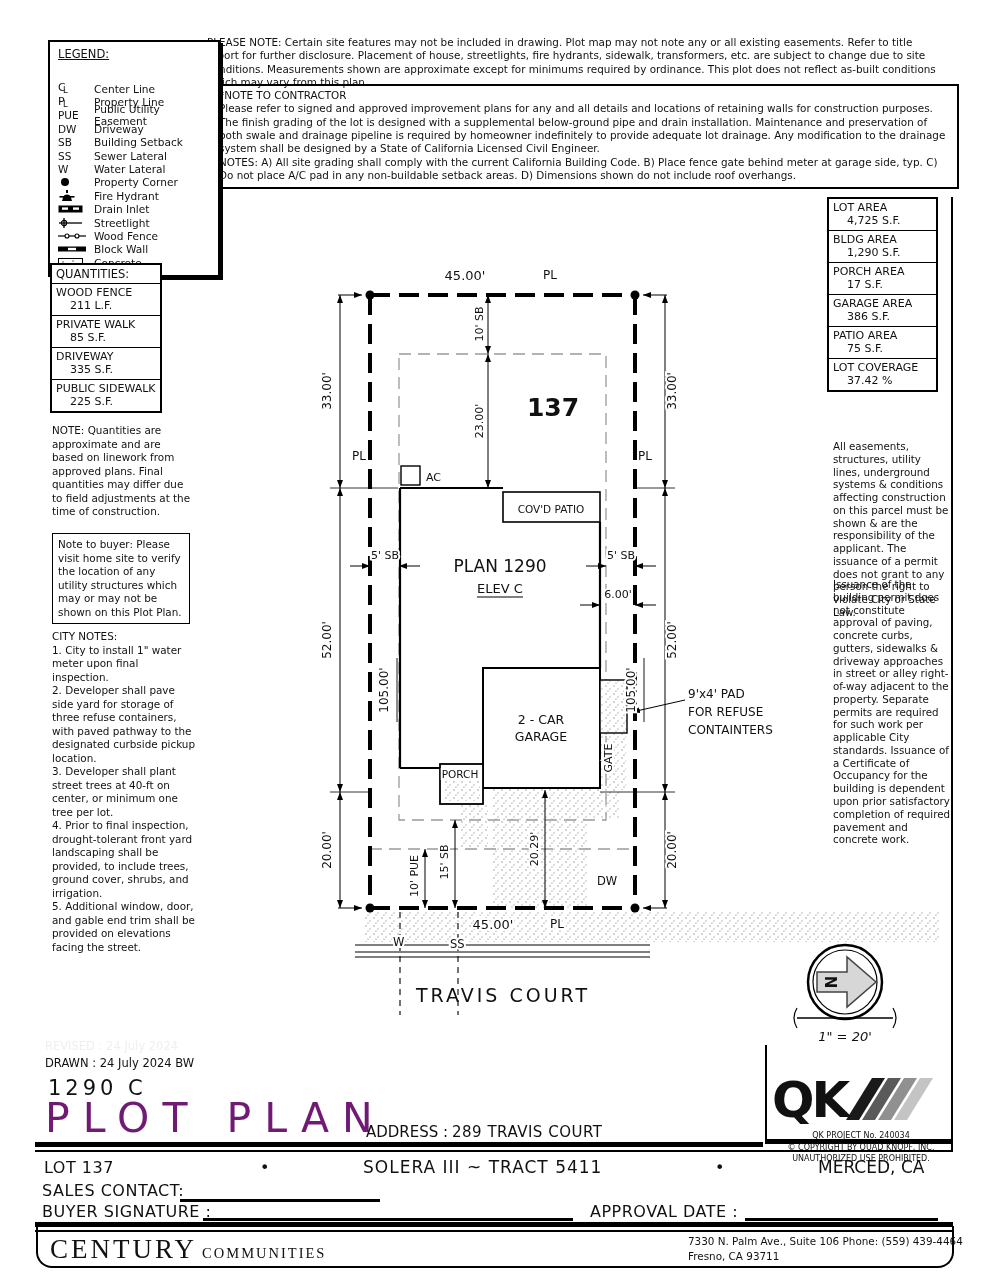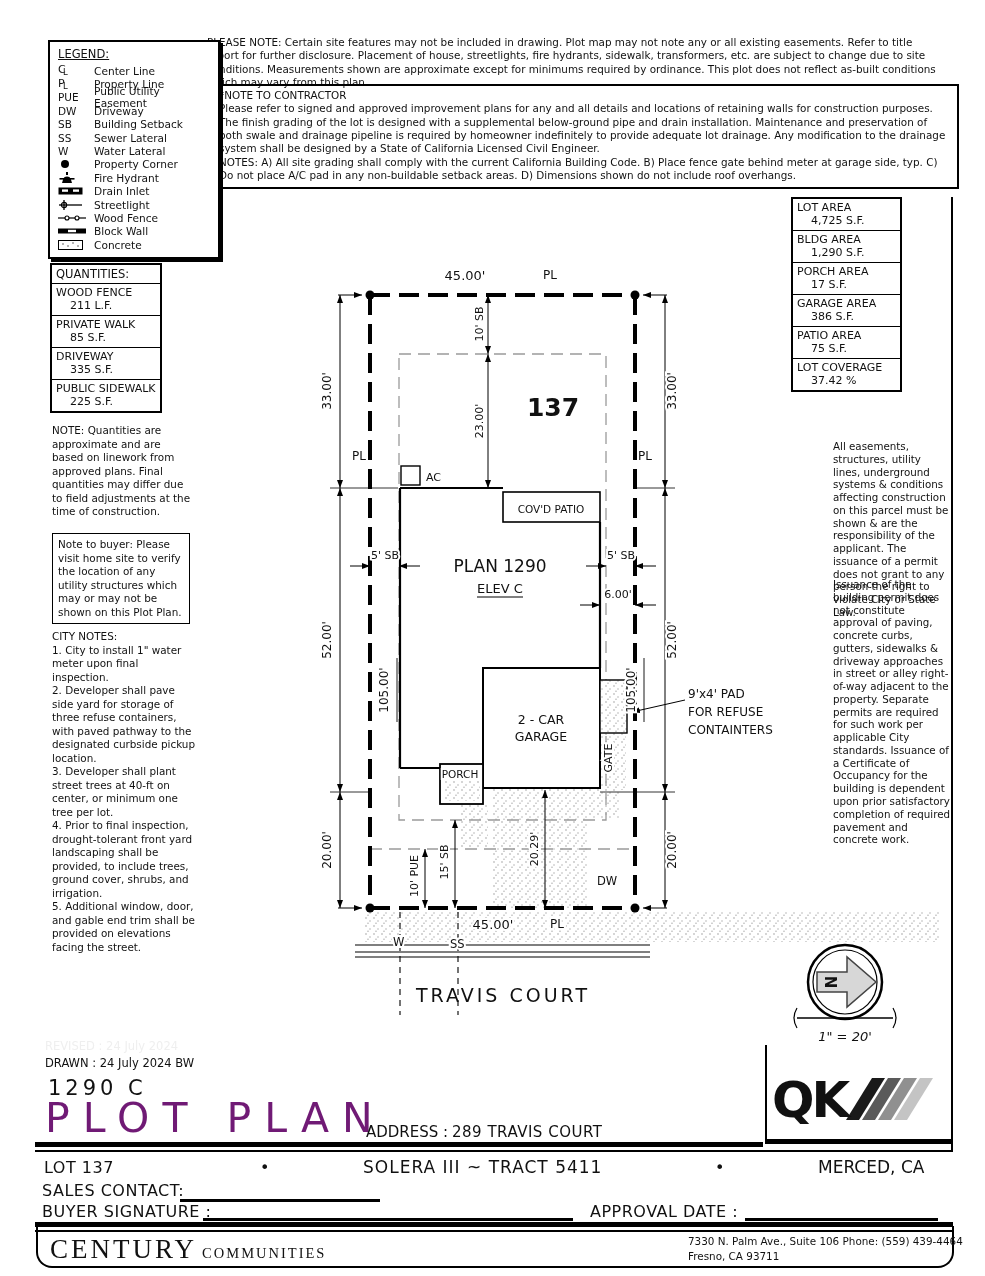--- a/index.html
+++ b/index.html
@@ -4,35 +4,35 @@
 <style>
   html,body{margin:0;padding:0;background:#888;}
   #sheet{position:relative;width:985px;height:1276px;background:#fff;color:#111;
          font-family:"DejaVu Sans",sans-serif;overflow:hidden;}
   .abs{position:absolute;}
   .note{font-size:10.4px;line-height:1.28;}
   .small{font-size:10.4px;line-height:1.3;}
   
   #legend{left:48px;top:40px;width:154px;border:2px solid #000;box-shadow:3px 3px 0 #000;
           background:#fff;padding:5px 6px 6px 8px;font-size:10.6px;}
-  #legend .ltitle{font-size:11.5px;text-decoration:underline;margin-bottom:3px;}
+  #legend .ltitle{font-size:11.5px;text-decoration:underline;margin-bottom:21px;}
   .lrow{display:flex;align-items:center;height:13.4px;}
   .lsym{width:36px;flex:0 0 36px;display:flex;align-items:center;font-size:10.5px;}
   .mono{position:relative;display:inline-block;width:16px;height:13px;font-size:11px;line-height:1;}
   .mono .b{position:absolute;left:5px;top:4px;font-size:8.5px;}
   .dot{width:8px;height:8px;border-radius:50%;background:#000;display:inline-block;margin-left:3px;}
   
   .tbl{border:2px solid #000;background:#fff;}
   .tbl .trow{border-top:1.5px solid #000;padding:2px 4px 3px 4px;}
   .tbl .trow:first-child{border-top:none;}
   .tname{font-size:11px;}
   .tval{font-size:11px;padding-left:14px;}
   #qty{left:50px;top:263px;width:108px;}
   #qty .qtitle{font-size:11.5px;padding:2px 4px;}
-  #areas{left:791px;top:197px;width:107px;}
+  #areas{left:827px;top:197px;width:107px;}
   
   #contractor{left:210px;top:84px;width:731px;border:2.5px solid #000;padding:3px 7px 5px 7px;}
   
   #buyer{left:52px;top:533px;width:126px;border:1.5px solid #000;padding:4px 5px;}
   
   .vline{border-left:2px solid #000;width:0;}
   .hthick{background:#000;height:5px;}
   .hthin{background:#000;height:2px;}
   .uline{background:#000;height:2.5px;}
   
@@ -386,20 +386,25 @@
 
   <div class="abs vline" style="left:765px;top:1045px;height:95px;"></div>
   <div class="abs" style="left:772px;top:1046px;width:178px;margin-top:24px;">
     <svg width="178" height="56" viewBox="0 0 178 56">
       <polygon points="74,50 100,8 113,8 87,50" fill="#1a1a1a"></polygon>
       <polygon points="90,50 116,8 129,8 103,50" fill="#5a5a5a"></polygon>
       <polygon points="106,50 132,8 145,8 119,50" fill="#909090"></polygon>
       <polygon points="122,50 148,8 161,8 135,50" fill="#c4c4c4"></polygon>
       <text x="0" y="47" font-size="50" font-weight="bold" letter-spacing="-3">QK</text>
     </svg>
+    <div id="qkText">
+      <div>QK PROJECT No. 240034</div>
+      <div>©  COPYRIGHT BY QUAD KNOPF, INC.</div>
+      <div>UNAUTHORIZED USE PROHIBITED.</div>
+    </div>
   </div>
 
   <div class="abs tb16" style="left:44px;top:1158px;">LOT 137</div>
   <div class="abs tb16" style="left:260px;top:1158px;">•</div>
   <div class="abs" style="left:363px;top:1157px;font-size:17px;letter-spacing:1px;">SOLERA III ~ TRACT 5411</div>
   <div class="abs tb16" style="left:715px;top:1158px;">•</div>
   <div class="abs" style="left:818px;top:1157px;font-size:17px;">MERCED, CA</div>
 
   <div class="abs tb16" style="left:42px;top:1181px;">SALES CONTACT:</div>
   <div class="abs uline" style="left:180px;top:1199px;width:200px;"></div>

